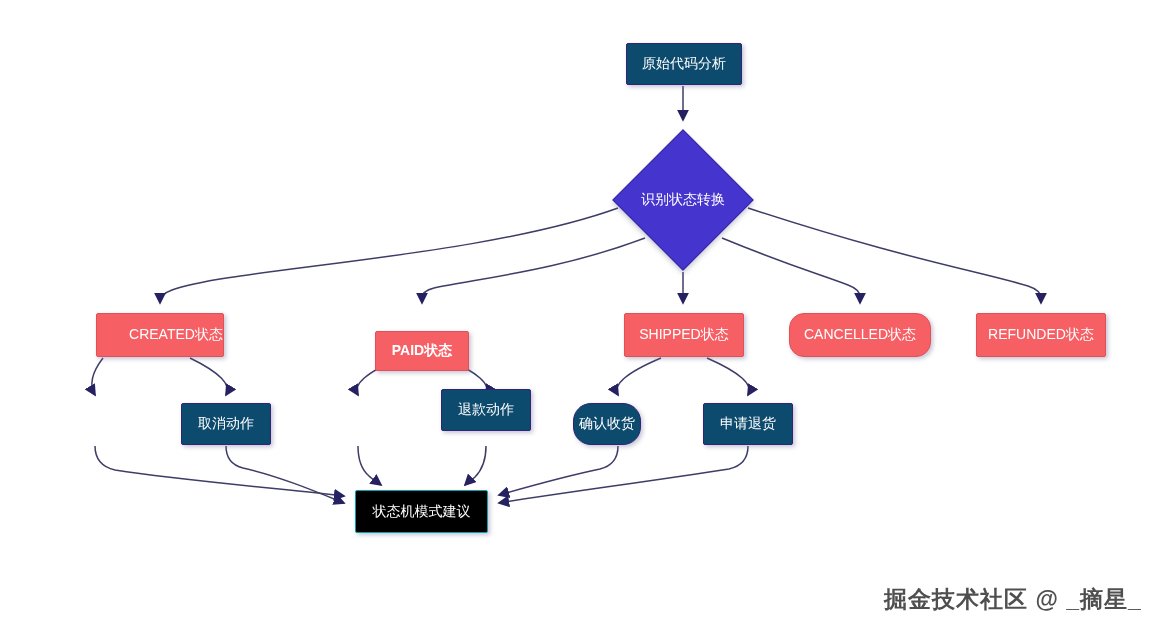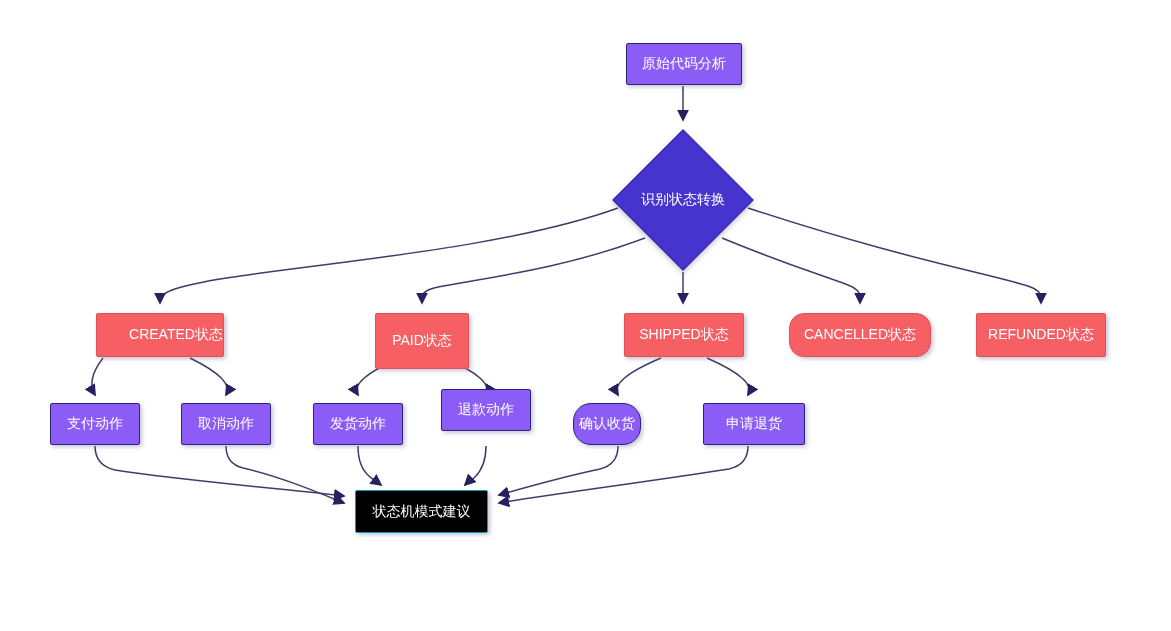--- a/index.html
+++ b/index.html
@@ -13,21 +13,21 @@
   #edges{position:absolute;left:0;top:0;width:1171px;height:631px;}
   .node{
     position:absolute;
     display:flex;align-items:center;justify-content:center;
     color:#ffffff;font-size:14px;
     border-radius:2px;
     box-sizing:border-box;
     white-space:nowrap;
     box-shadow:2px 2px 4px rgba(110,110,150,0.40);
   }
-  .purple{background:#8b5cf6;border:1.5px solid #2f2478;}
+  .purple{background:#0c4a6e;border:1.5px solid #2f2478;}
   .red{background:#f65f63;border:1.5px solid #e05058;}
   .cyan{background:#000000;border:1.5px solid #0c9fae;}
   .diamond{
     position:absolute;
     width:100px;height:100px;
     background:#4634cf;border:1.5px solid #3328a0;
     transform:rotate(45deg);
     box-sizing:border-box;
     box-shadow:2px 2px 5px rgba(110,110,150,0.40);
   }
@@ -82,50 +82,45 @@
   <div class="node purple" style="left:626px;top:43px;width:116px;height:42px;">
     <span>原始代码分析</span>
   </div>
 
   <div class="diamond" style="left:633px;top:150px;"></div>
   <div class="diamond-label" style="left:603px;top:191px;">识别状态转换</div>
 
   <div class="node red" style="left:96px;top:313px;width:128px;height:44px;padding-left:32px;">
     <span>CREATED状态</span>
   </div>
-  <div class="node red" style="left:375px;top:313px;width:94px;height:56px;">
+  <div class="node red" style="left:375px;top:331px;width:94px;height:40px;font-weight:bold;">
     <span>PAID状态</span>
   </div>
   <div class="node red" style="left:624px;top:313px;width:120px;height:44px;text-align:right;">
     <span>SHIPPED状态</span>
   </div>
   <div class="node red" style="left:789px;top:313px;width:142px;height:44px;border-radius:15px;">
     <span>CANCELLED状态</span>
   </div>
   <div class="node red" style="left:976px;top:313px;width:130px;height:44px;">
     <span>REFUNDED状态</span>
   </div>
 
-  <div class="node purple" style="left:50px;top:403px;width:90px;height:42px;">
-    <span>支付动作</span>
-  </div>
   <div class="node purple" style="left:181px;top:403px;width:90px;height:42px;">
     <span>取消动作</span>
-  </div>
-  <div class="node purple" style="left:313px;top:403px;width:90px;height:42px;">
-    <span>发货动作</span>
   </div>
   <div class="node purple" style="left:441px;top:389px;width:90px;height:42px;">
     <span>退款动作</span>
   </div>
   <div class="node purple" style="left:573px;top:403px;width:68px;height:42px;border-radius:18px;">
     <span>确认收货</span>
   </div>
-  <div class="node purple" style="left:703px;top:403px;width:102px;height:42px;">
+  <div class="node purple" style="left:703px;top:403px;width:90px;height:42px;">
     <span>申请退货</span>
   </div>
 
   <div class="node cyan" style="left:355px;top:490px;width:133px;height:43px;">
     <span>状态机模式建议</span>
   </div>
 
+  <div class="watermark">掘金技术社区 @ _摘星_</div>
 
 </div>
 
 </body></html>

